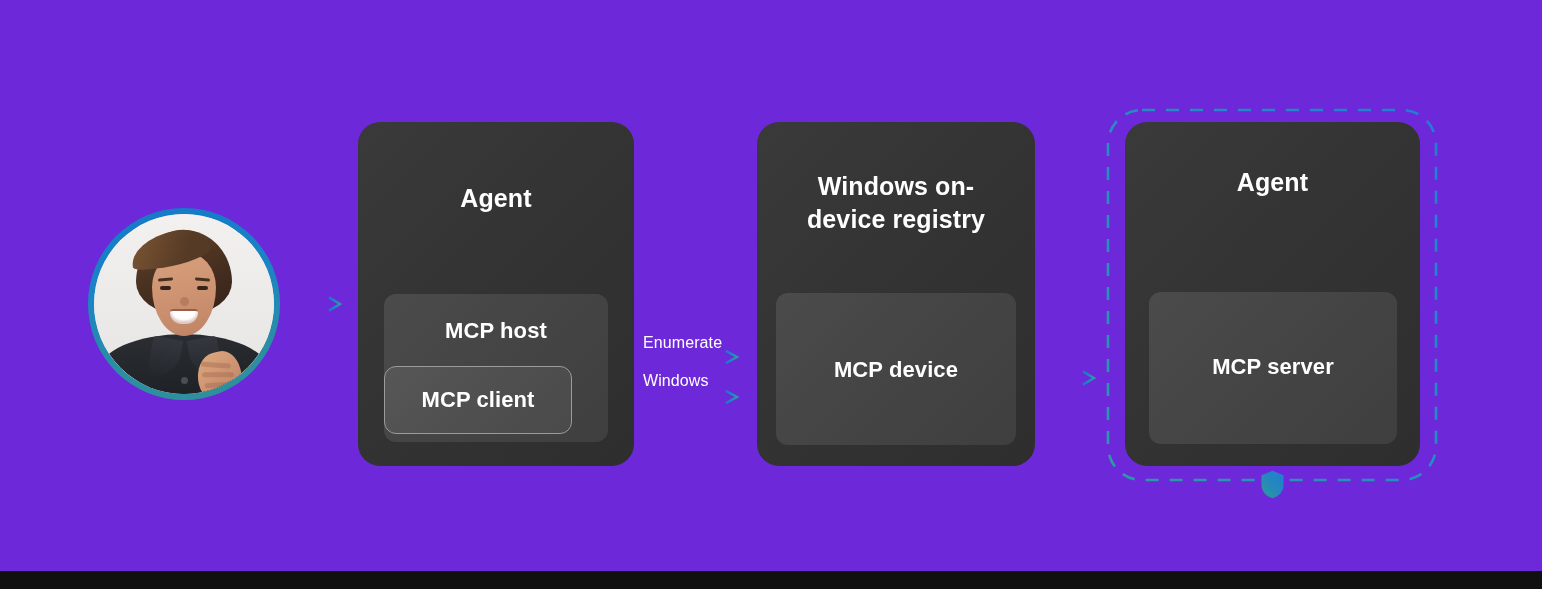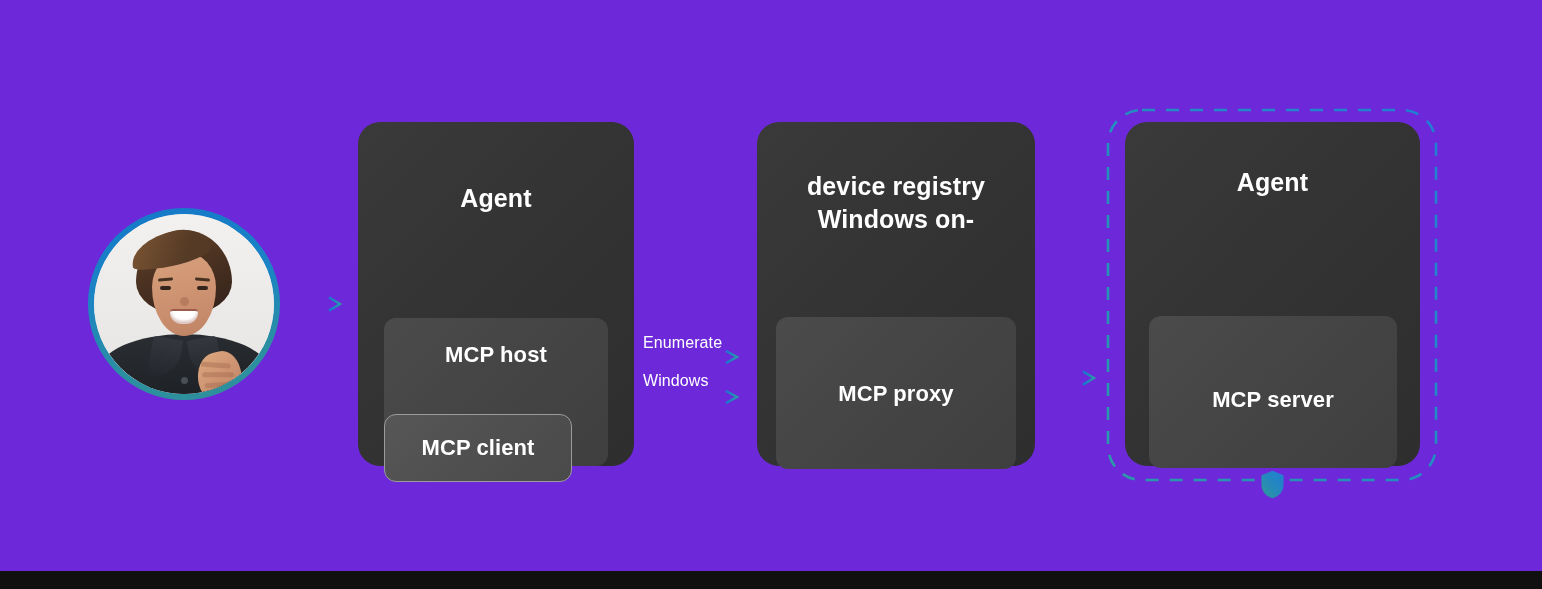--- a/index.html
+++ b/index.html
@@ -234,21 +234,20 @@
     line-height: 1.32;
     color: #ffffff;
     letter-spacing: 0.1px;
   }
 
   .subcard {
     position: absolute;
     border-radius: 12px;
     background: linear-gradient(135deg, #4b4b4b 0%, #454545 45%, #3f3f3f 100%);
     box-sizing: border-box;
-    margin-top: 24px;
   }
   .subcard-label {
     position: absolute;
     left: 0;
     width: 100%;
     text-align: center;
     font-size: 22px;
     font-weight: 700;
     color: #ffffff;
     letter-spacing: 0.1px;
@@ -341,26 +340,26 @@
         <stop offset="0%" stop-color="#1779d0"></stop>
         <stop offset="100%" stop-color="#2a9aa8"></stop>
       </linearGradient>
     </defs>
     <line x1="0" y1="7" x2="92" y2="7" stroke="url(#gradA3)" stroke-width="2.4"></line>
     <polyline points="84,1.5 94,7 84,12.5" fill="none" stroke="url(#gradA3)" stroke-width="2.4" stroke-linecap="square"></polyline>
   </svg>
 
   <div class="panel" style="left:757px; top:122px; width:278px; height:344px;">
     <div class="panel-title" style="top:48px;">
+      <div>Windows on-</div>
       <div>device registry</div>
-      <div>Windows on-</div>
     </div>
 
     <div class="subcard" style="left:19px; top:171px; width:240px; height:152px;">
-      <div class="subcard-label" style="top:64px;">MCP proxy</div>
+      <div class="subcard-label" style="top:64px;">MCP device</div>
     </div>
   </div>
 
   <svg class="arrow" style="left:1040px; top:370px; width:62px; height:16px;" viewBox="0 0 62 16" xmlns="http://www.w3.org/2000/svg">
     <defs>
       <linearGradient id="gradA4" x1="0" y1="0" x2="1" y2="0">
         <stop offset="0%" stop-color="#1779d0"></stop>
         <stop offset="100%" stop-color="#2a9aa8"></stop>
       </linearGradient>
     </defs>
@@ -389,19 +388,19 @@
     </defs>
     <path d="M12.5 0.8 L23.6 5.2 L23.6 14.4 C23.6 21.6 18.6 26.3 12.5 28.3 C6.4 26.3 1.4 21.6 1.4 14.4 L1.4 5.2 Z" fill="url(#gradShield)"></path>
   </svg>
 
   <div class="panel" style="left:1125px; top:122px; width:295px; height:344px;">
     <div class="panel-title" style="top:44px;">
       <div>Agent</div>
     </div>
 
     <div class="subcard" style="left:24px; top:170px; width:248px; height:152px;">
-      <div class="subcard-label" style="top:71px;">MCP server</div>
+      <div class="subcard-label" style="top:62px;">MCP server</div>
     </div>
   </div>
 
   <div class="bottom-strip"></div>
 
 </div>
 
 </body></html>

